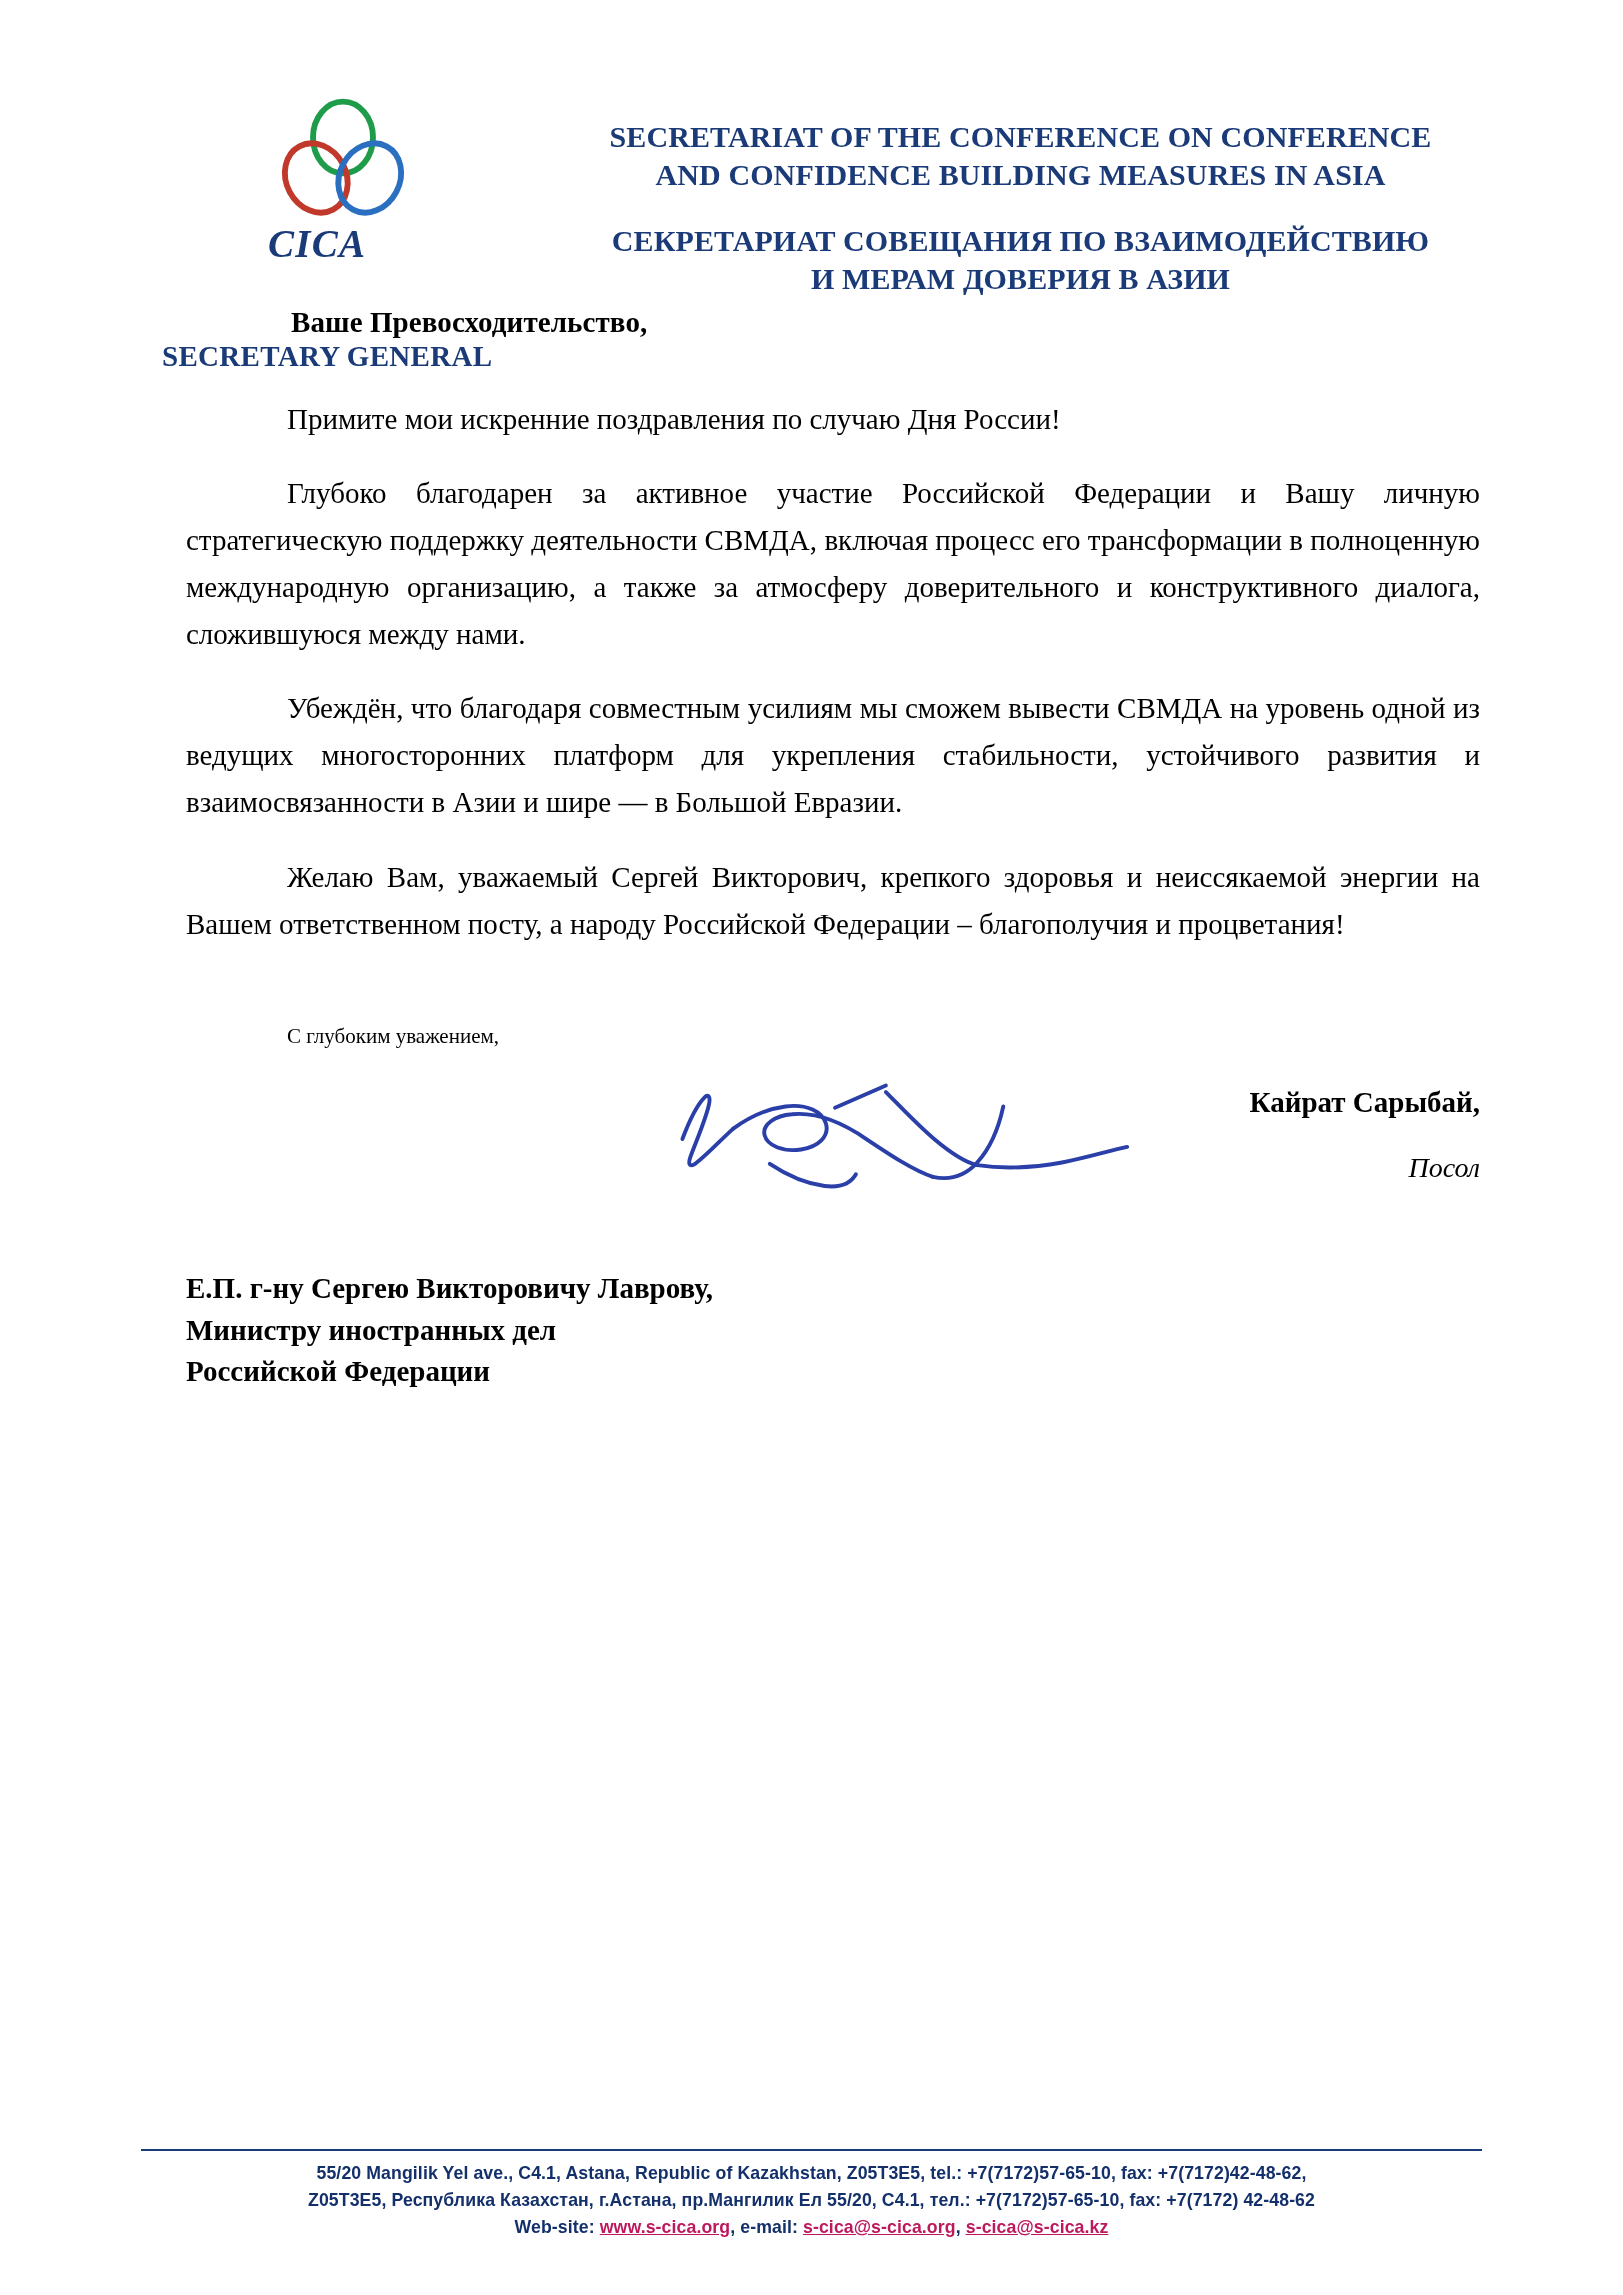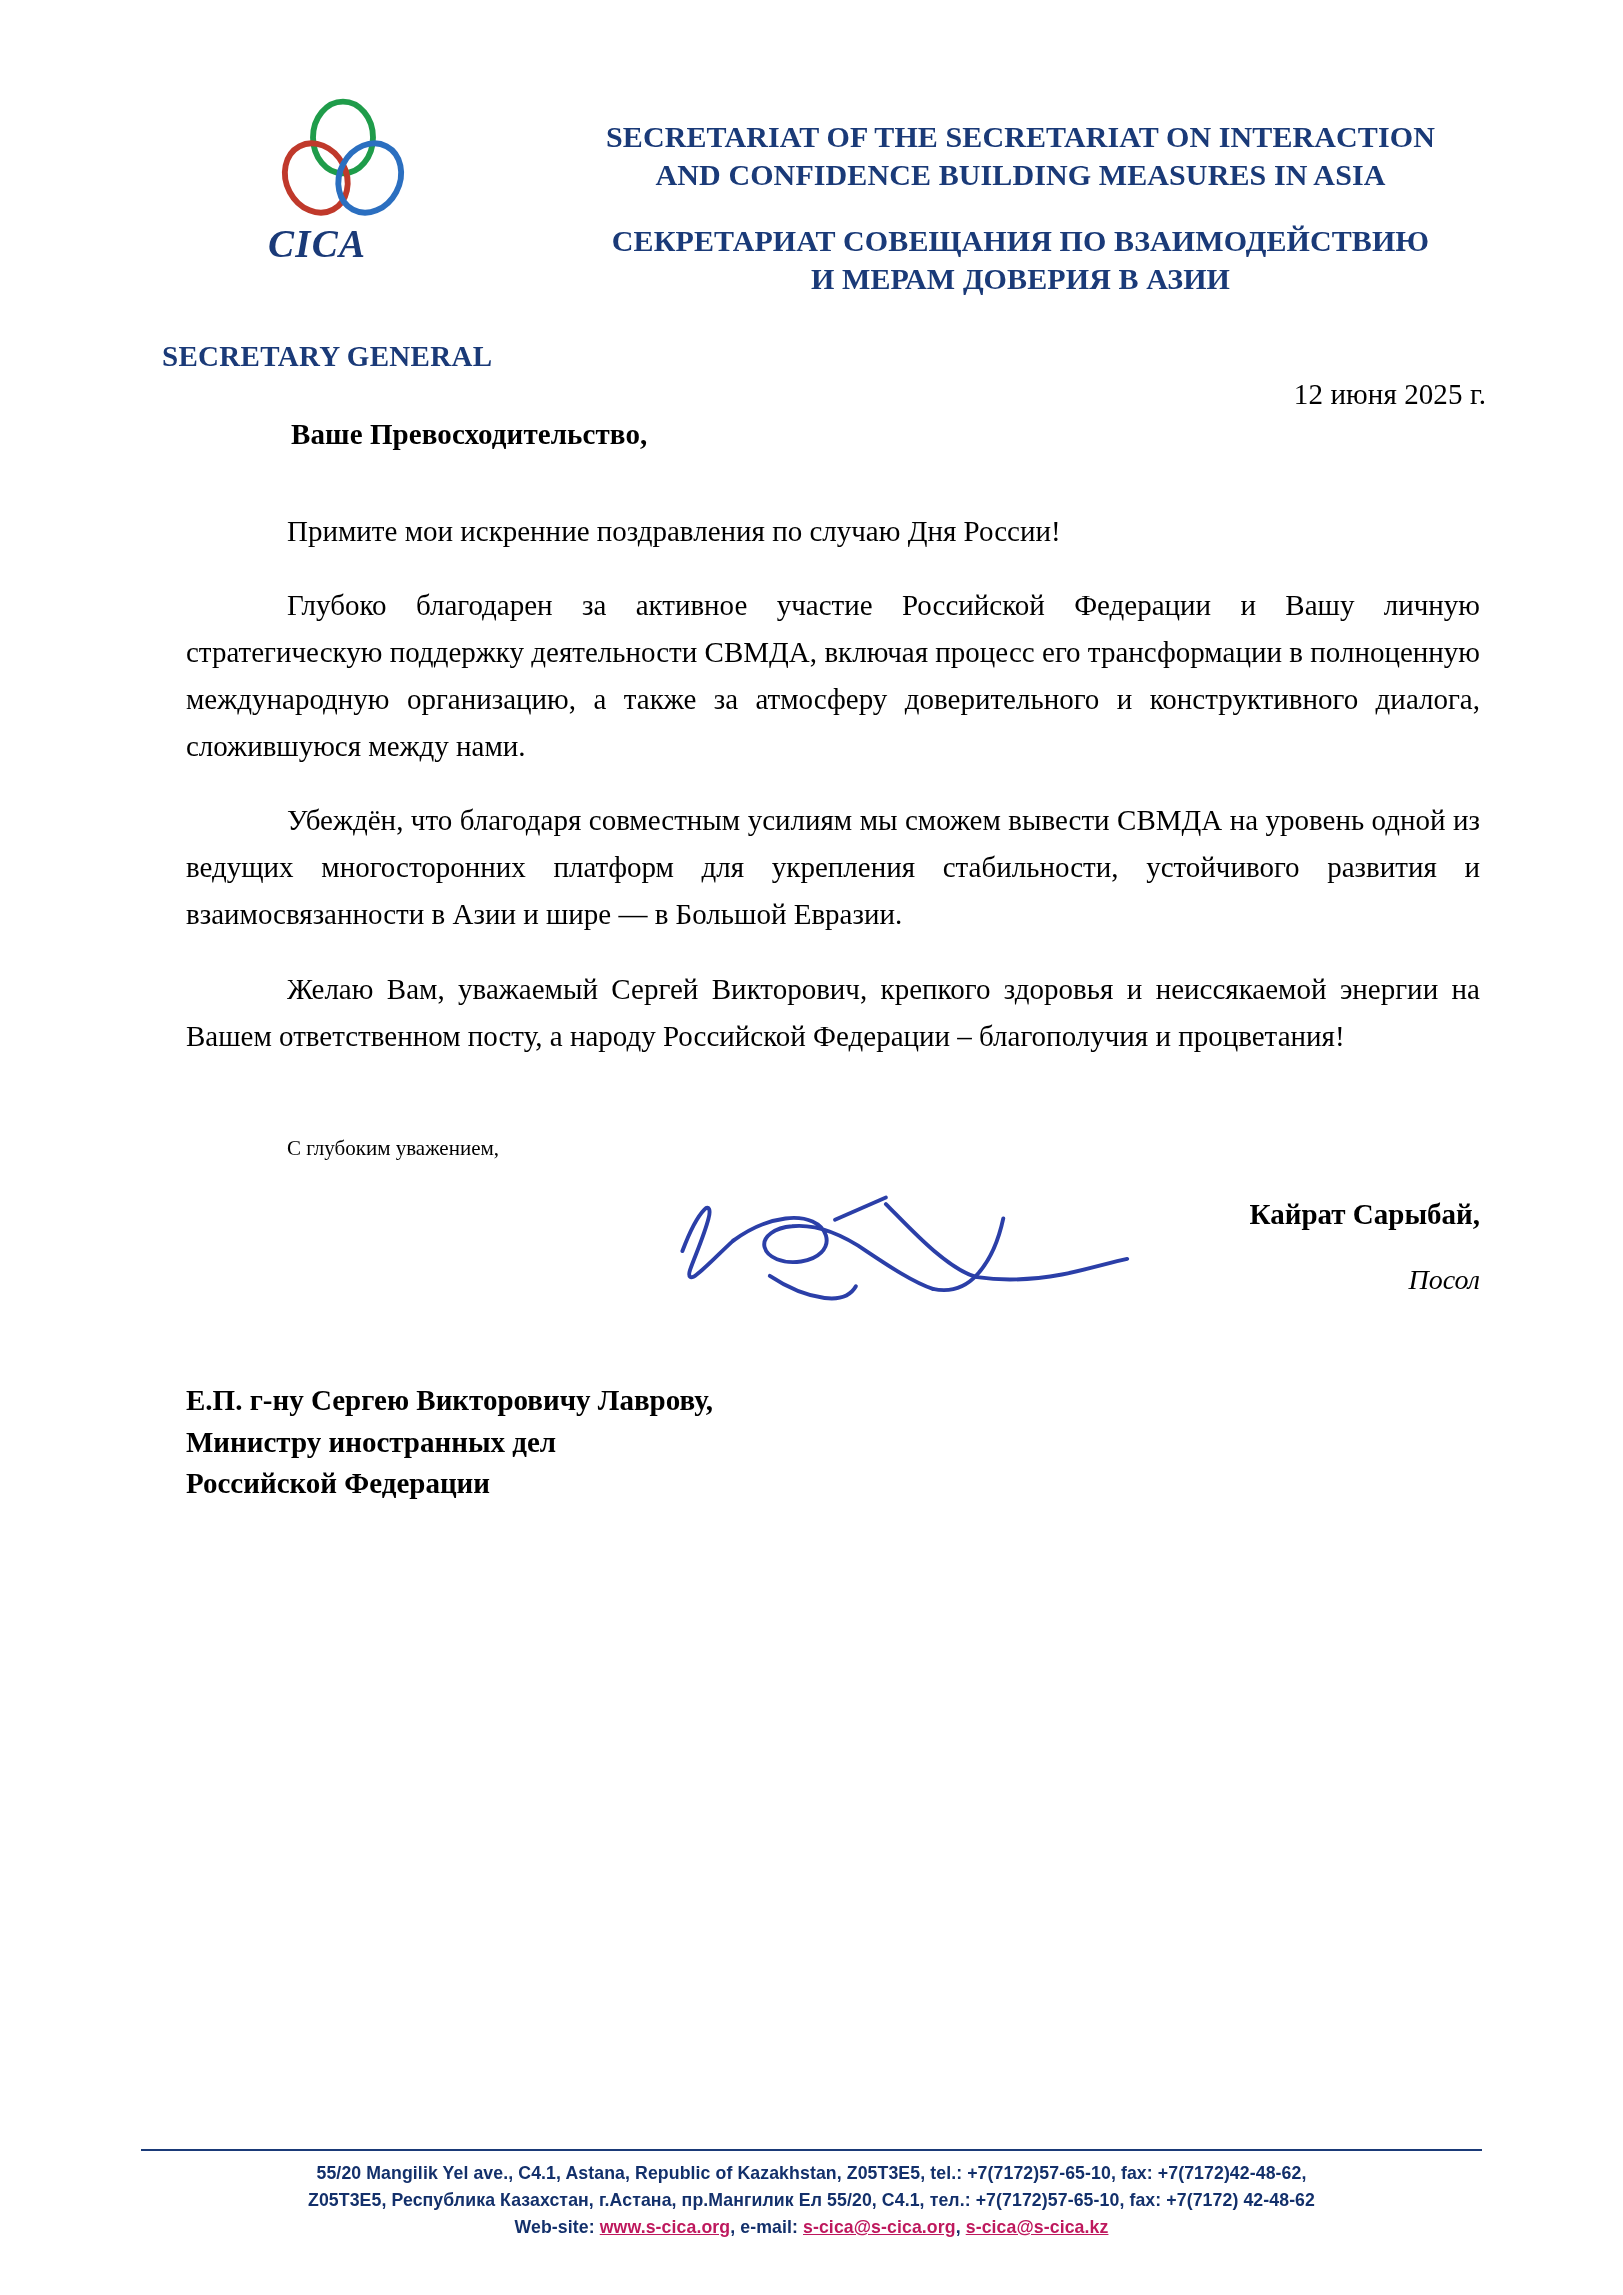--- a/index.html
+++ b/index.html
@@ -205,33 +205,32 @@
           <ellipse cx="115" cy="60" rx="46" ry="55" fill="none" stroke="#1f9c4a" stroke-width="9"></ellipse>
           <ellipse cx="74" cy="122" rx="46" ry="55" fill="none" stroke="#c0392b" stroke-width="9" transform="rotate(-28 74 122)"></ellipse>
           <ellipse cx="156" cy="122" rx="46" ry="55" fill="none" stroke="#2b6fc0" stroke-width="9" transform="rotate(28 156 122)"></ellipse>
         </svg>
       </div>
       <div class="logo-word">CICA</div>
     </div>
 
     <div class="header-titles">
       <div class="title-en">
-        <div>SECRETARIAT OF THE SECRETARIAT ON INTERACTION</div>
+        <div>SECRETARIAT OF THE CONFERENCE ON CONFERENCE</div>
         <div>AND CONFIDENCE BUILDING MEASURES IN ASIA</div>
       </div>
       <div class="title-ru">
         <div>СЕКРЕТАРИАТ СОВЕЩАНИЯ ПО ВЗАИМОДЕЙСТВИЮ</div>
         <div>И МЕРАМ ДОВЕРИЯ В АЗИИ</div>
       </div>
     </div>
   </div>
 
   <div class="secretary-general">SECRETARY GENERAL</div>
 
-  <div class="date-line">12 июня 2025 г.</div>
 
   <div class="letter-body">
 
     <div class="salutation">Ваше Превосходительство,</div>
 
     <div class="para first no-justify">Примите мои искренние поздравления по случаю Дня России!</div>
     <div class="para">Глубоко благодарен за активное участие Российской Федерации и Вашу личную стратегическую поддержку деятельности СВМДА, включая процесс его трансформации в полноценную международную  организацию, а также за атмосферу доверительного и конструктивного диалога, сложившуюся между нами.</div>
     <div class="para">Убеждён, что благодаря совместным усилиям мы сможем вывести СВМДА на уровень одной из ведущих многосторонних платформ для укрепления стабильности, устойчивого развития и взаимосвязанности в Азии и шире — в Большой Евразии.</div>
     <div class="para">Желаю Вам, уважаемый Сергей Викторович, крепкого здоровья и неиссякаемой энергии на Вашем ответственном посту, а народу Российской Федерации – благополучия и процветания!</div>
 

